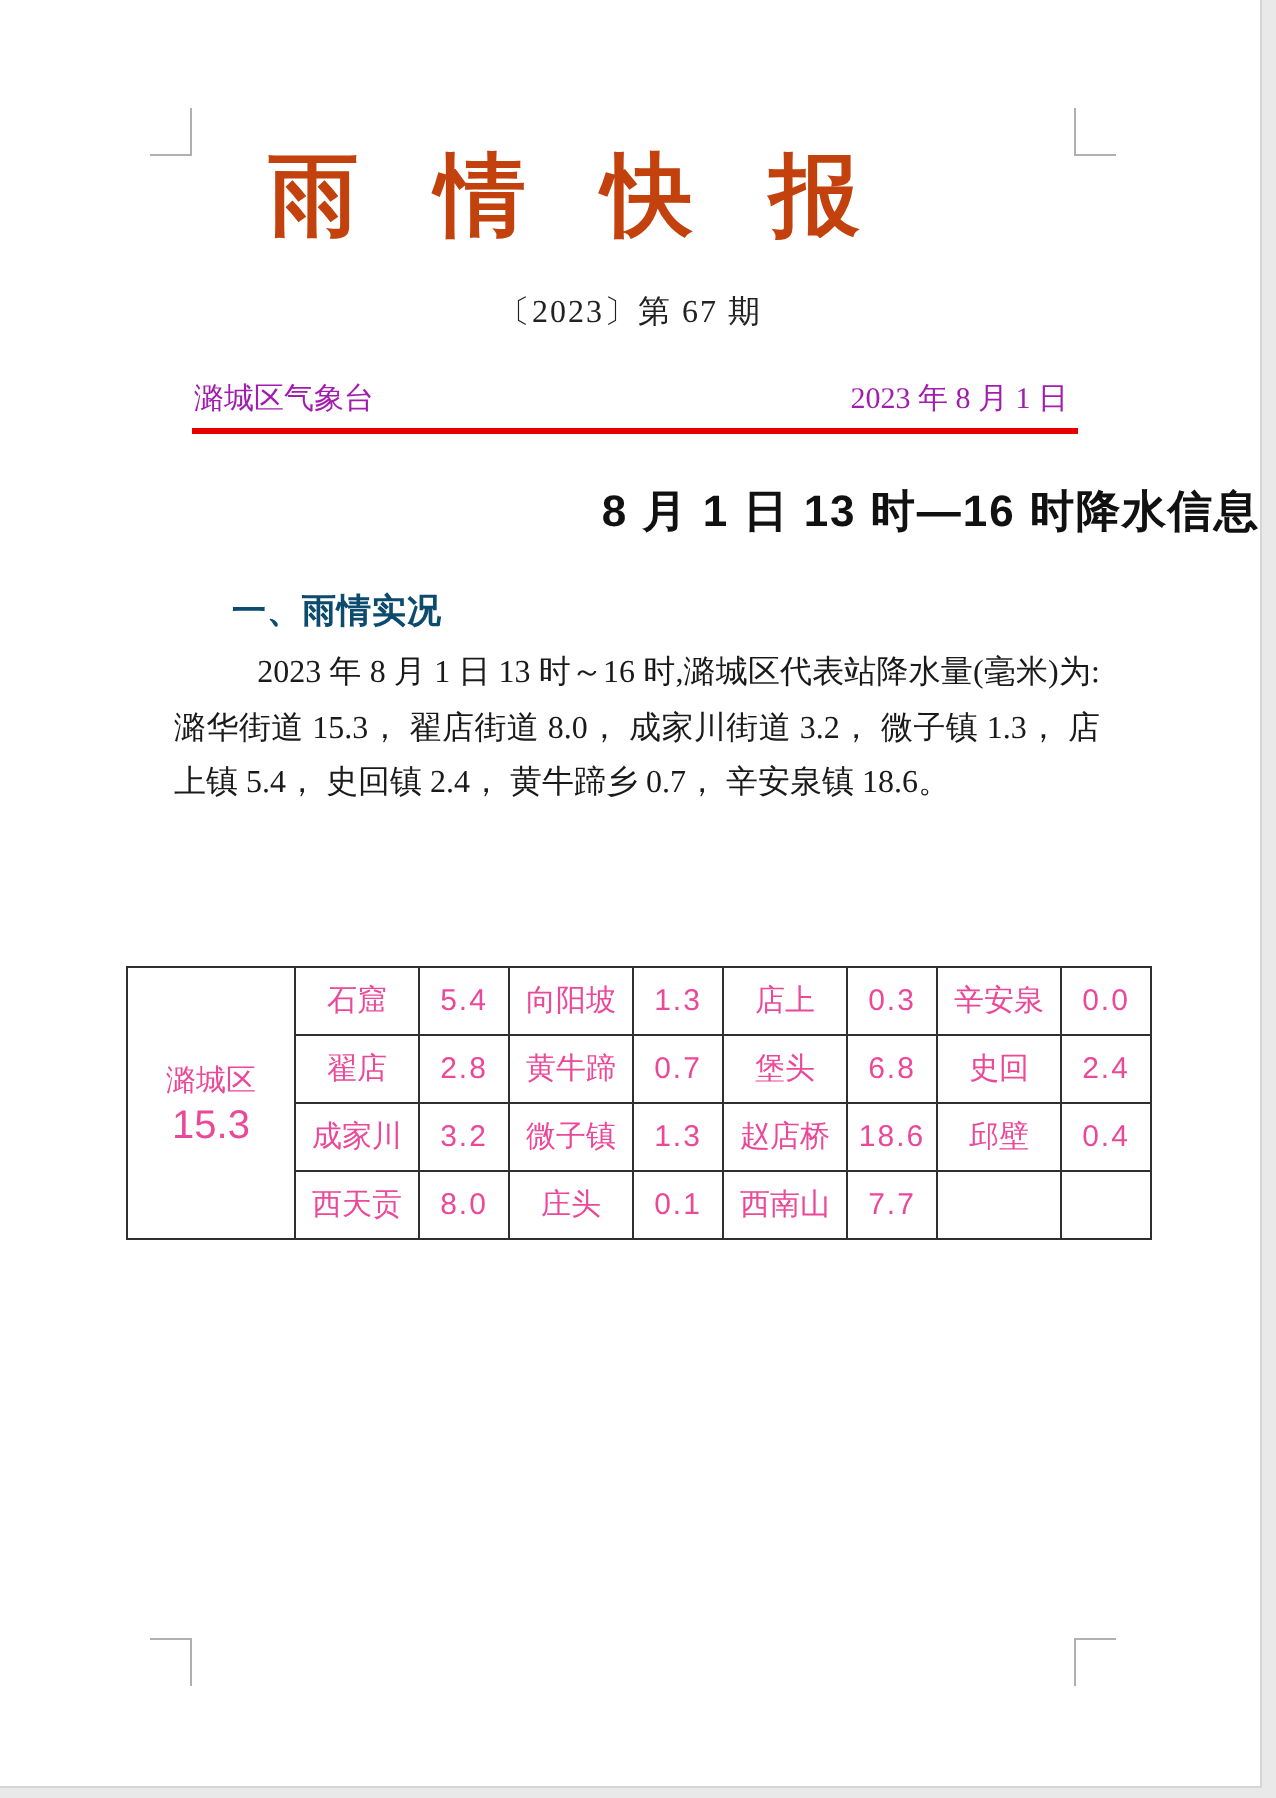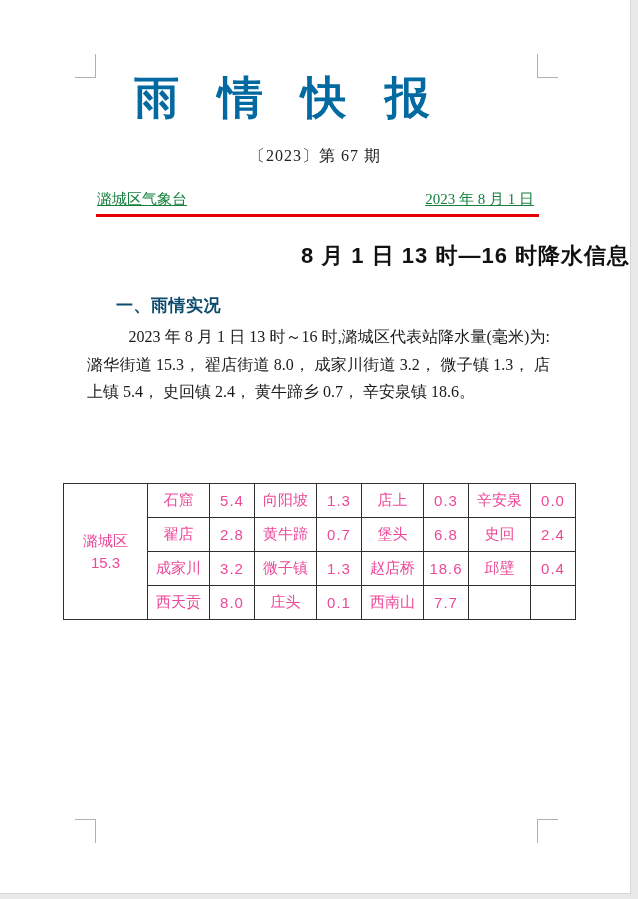--- a/index.html
+++ b/index.html
@@ -20,30 +20,30 @@
   .mark-tl{left:75px;top:54px;border-right:1px solid #b0b0b0;border-bottom:1px solid #b0b0b0;}
   .mark-tr{left:537px;top:54px;border-left:1px solid #b0b0b0;border-bottom:1px solid #b0b0b0;}
   .mark-bl{left:75px;top:819px;border-right:1px solid #b0b0b0;border-top:1px solid #b0b0b0;}
   .mark-br{left:537px;top:819px;border-left:1px solid #b0b0b0;border-top:1px solid #b0b0b0;}
 
   .doc-title{
     position:absolute;left:0;top:72px;width:564px;
     text-align:center;
     font-family:"Liberation Sans", sans-serif;
     font-weight:bold;font-size:45px;line-height:52px;
-    color:#0369a1;letter-spacing:13px;padding-left:13px;box-sizing:border-box;
+    color:#c2410c;letter-spacing:13px;padding-left:13px;box-sizing:border-box;
   }
   .issue-line{
     position:absolute;left:0;top:146px;width:630px;
     text-align:center;font-size:16px;letter-spacing:1px;color:#222;
   }
   .masthead-row{
     position:absolute;left:97px;top:190px;width:437px;
     display:flex;justify-content:space-between;align-items:baseline;
-    font-size:15px;color:#15803d;text-decoration:underline;
+    font-size:15px;color:#a21caf;
   }
   .red-rule{
     position:absolute;left:96px;top:214px;width:443px;height:3px;
     background:#e60000;
   }
   .headline{
     position:absolute;left:0;top:241px;width:630px;
     text-align:right;
     font-family:"Liberation Sans", sans-serif;
     font-weight:bold;font-size:22px;letter-spacing:1px;color:#111;
@@ -66,21 +66,21 @@
   }
   table.rain td{
     border:1px solid #2f2f2f;
     height:33px;padding:0 2px;
     text-align:center;vertical-align:middle;
     font-size:15px;color:#ec4899;
     overflow:hidden;white-space:nowrap;
   }
   td.region-cell{font-size:16px;line-height:22px;}
   .region-cell .region-value{
-    font-family:"Liberation Sans", sans-serif;font-size:15px;
+    font-family:"Liberation Sans", sans-serif;font-size:20px;
   }
   td.name-cell{font-family:"Liberation Serif", serif;font-size:14px;}
   td.value-cell{font-family:"Liberation Sans", sans-serif;font-size:15px;letter-spacing:1px;}
   .col-region{width:84px;}
   .col-name{width:62px;}
   .col-value{width:45px;}
 </style>
 </head>
 <body>
 

